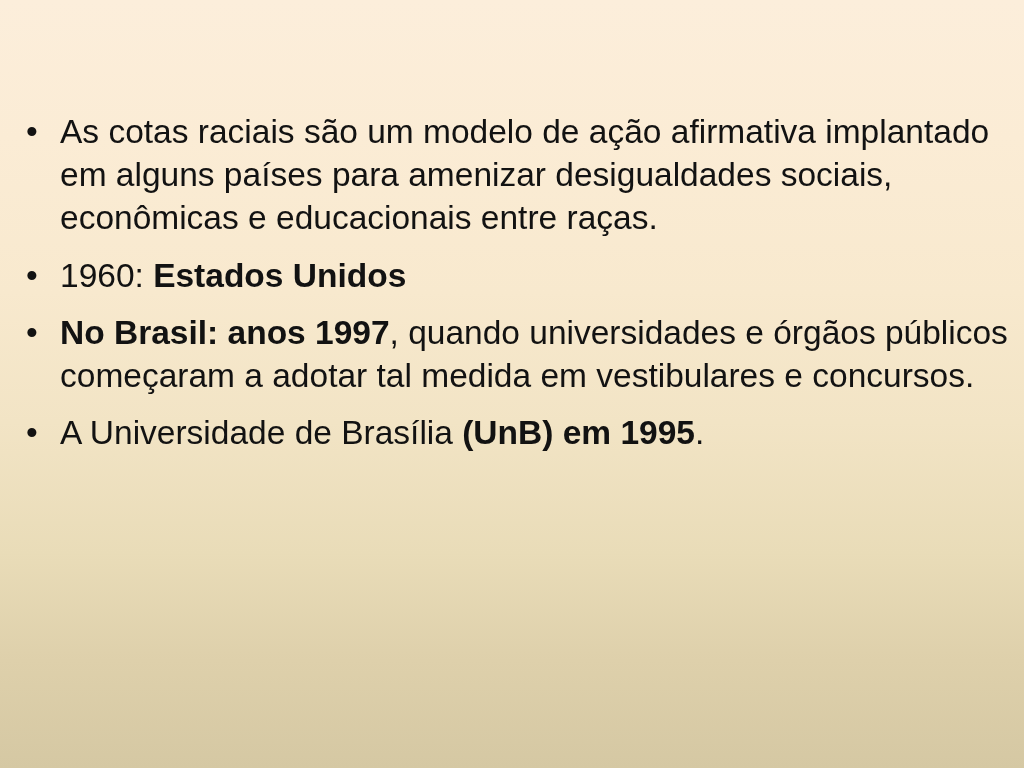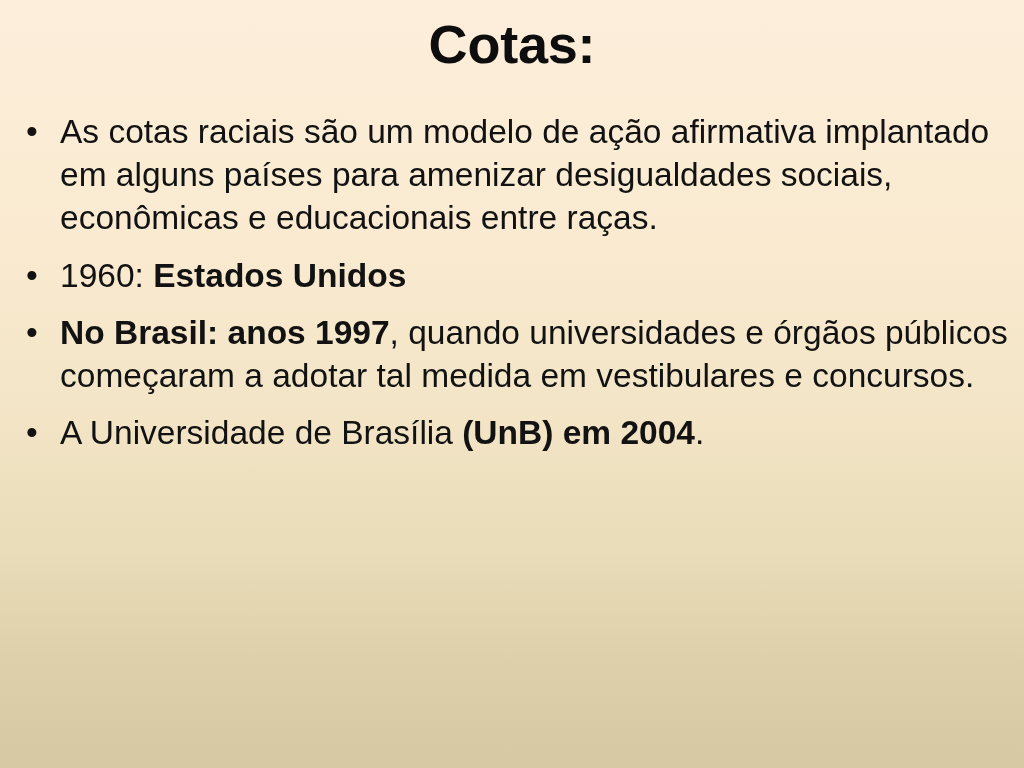--- a/index.html
+++ b/index.html
@@ -80,38 +80,37 @@
   .bullet-text b {
     font-weight: bold;
     text-align: center;
   }
 </style>
 </head>
 <body>
 
 <div class="slide">
 
-  <h1 class="slide-title">Cotas:</h1>
 
   <ul class="body-list">
 
     <li class="bullet-item">
       <span class="bullet-marker">•</span>
       <span class="bullet-text">As cotas raciais são um modelo de ação afirmativa implantado em alguns países para amenizar desigualdades sociais, econômicas e educacionais entre raças.</span>
     </li>
 
     <li class="bullet-item">
       <span class="bullet-marker">•</span>
       <span class="bullet-text">1960: <b>Estados Unidos</b></span>
     </li>
 
     <li class="bullet-item">
       <span class="bullet-marker">•</span>
       <span class="bullet-text"><b>No Brasil: anos 1997</b>, quando universidades e órgãos públicos começaram a adotar tal medida em vestibulares e concursos.</span>
     </li>
 
     <li class="bullet-item">
       <span class="bullet-marker">•</span>
-      <span class="bullet-text">A Universidade de Brasília <b>(UnB) em 2004</b>.</span>
+      <span class="bullet-text">A Universidade de Brasília <b>(UnB) em 1995</b>.</span>
     </li>
 
   </ul>
 </div>
 
 </body></html>

